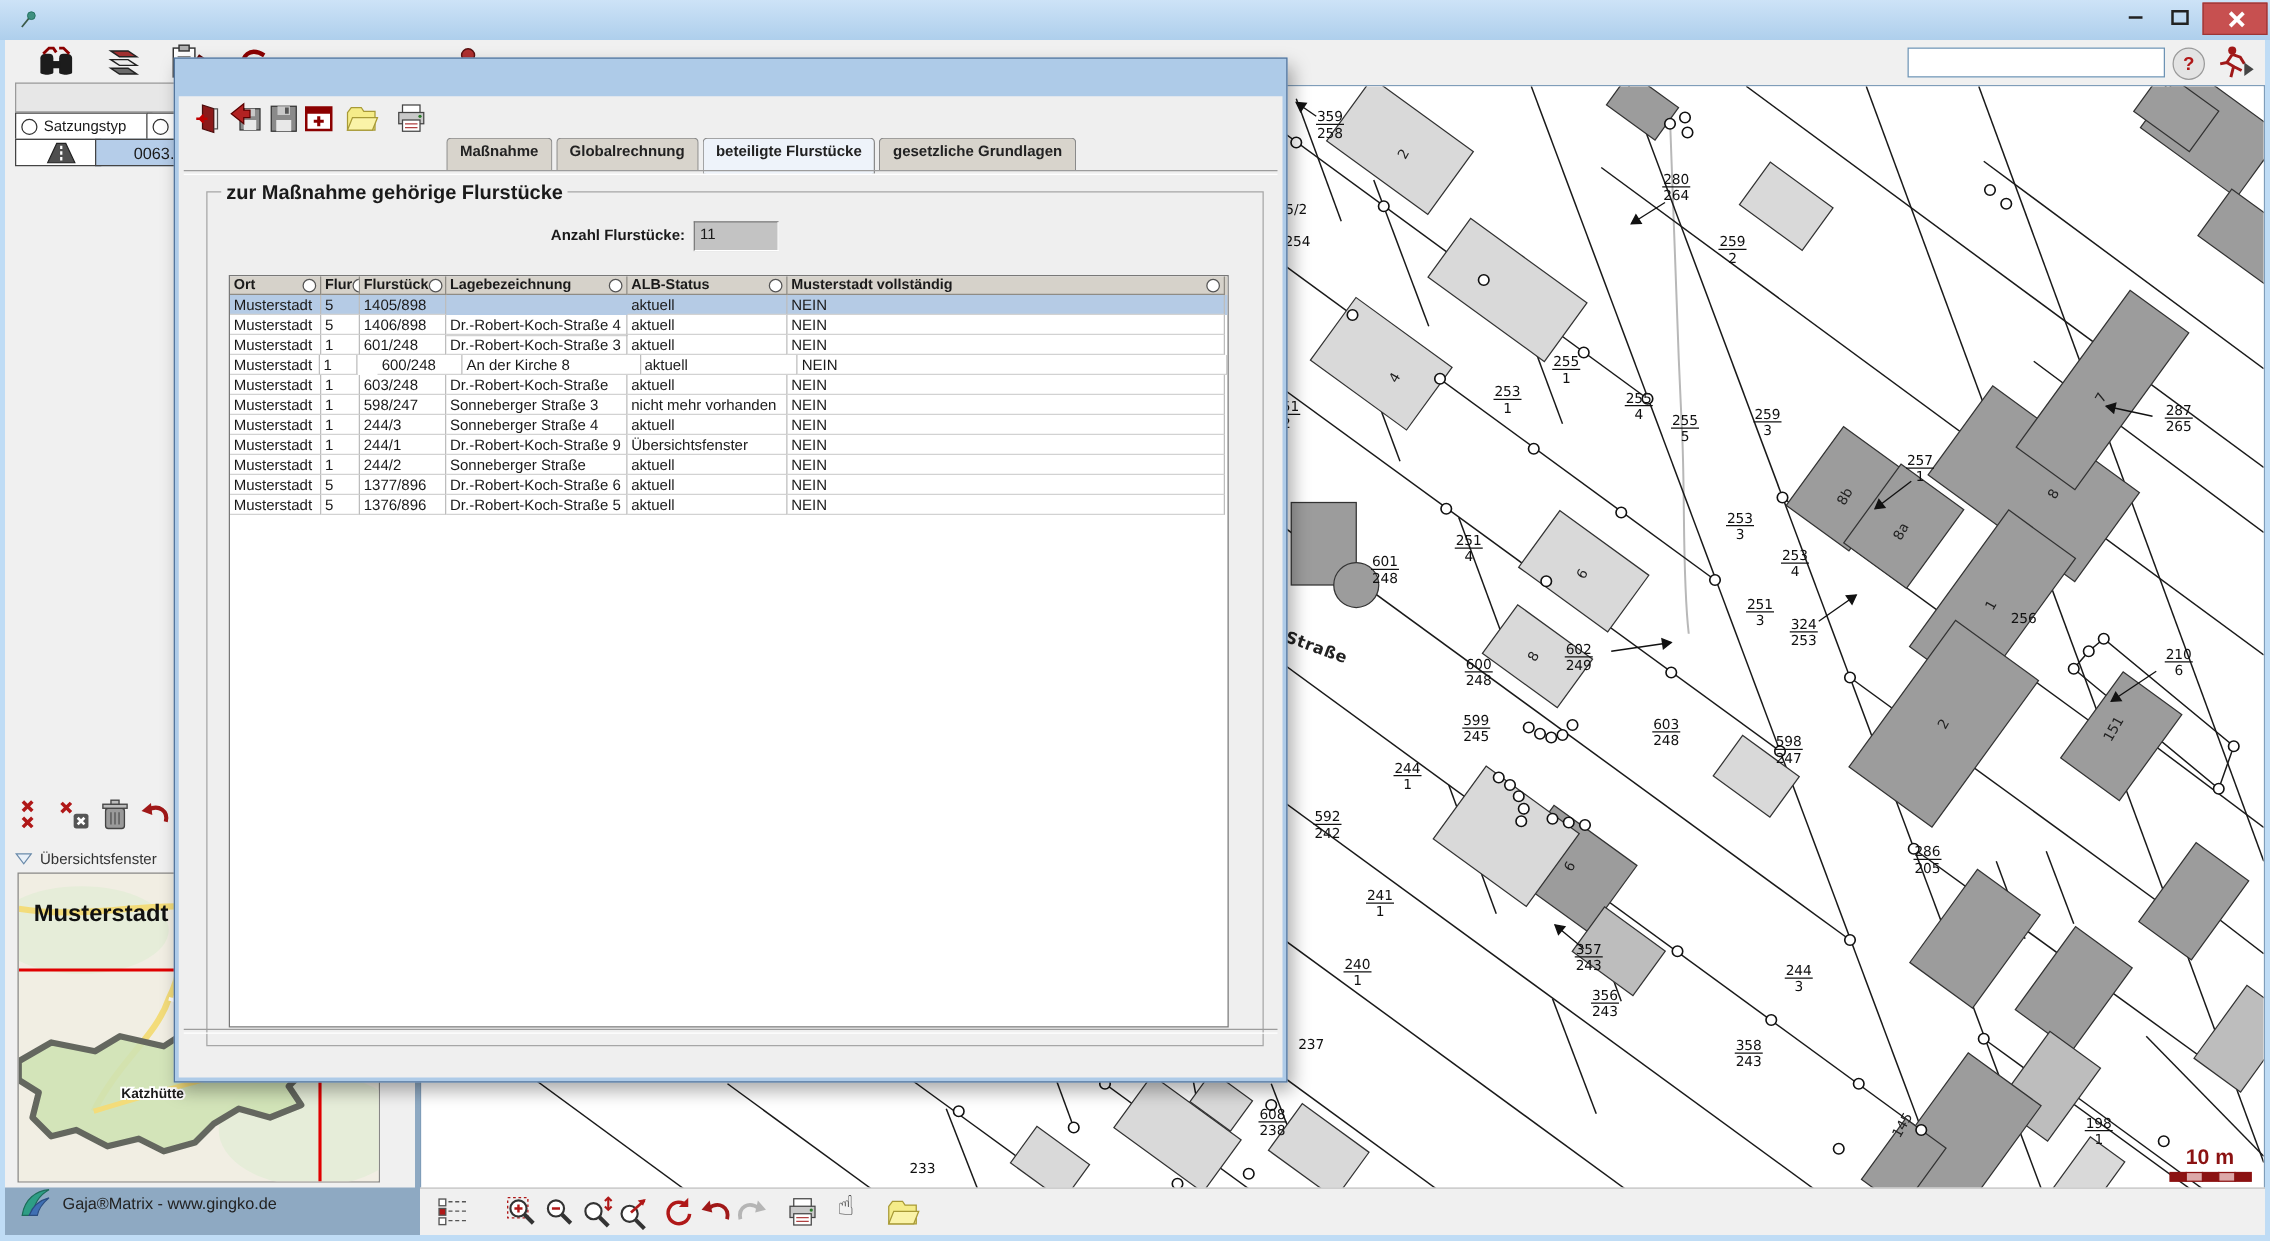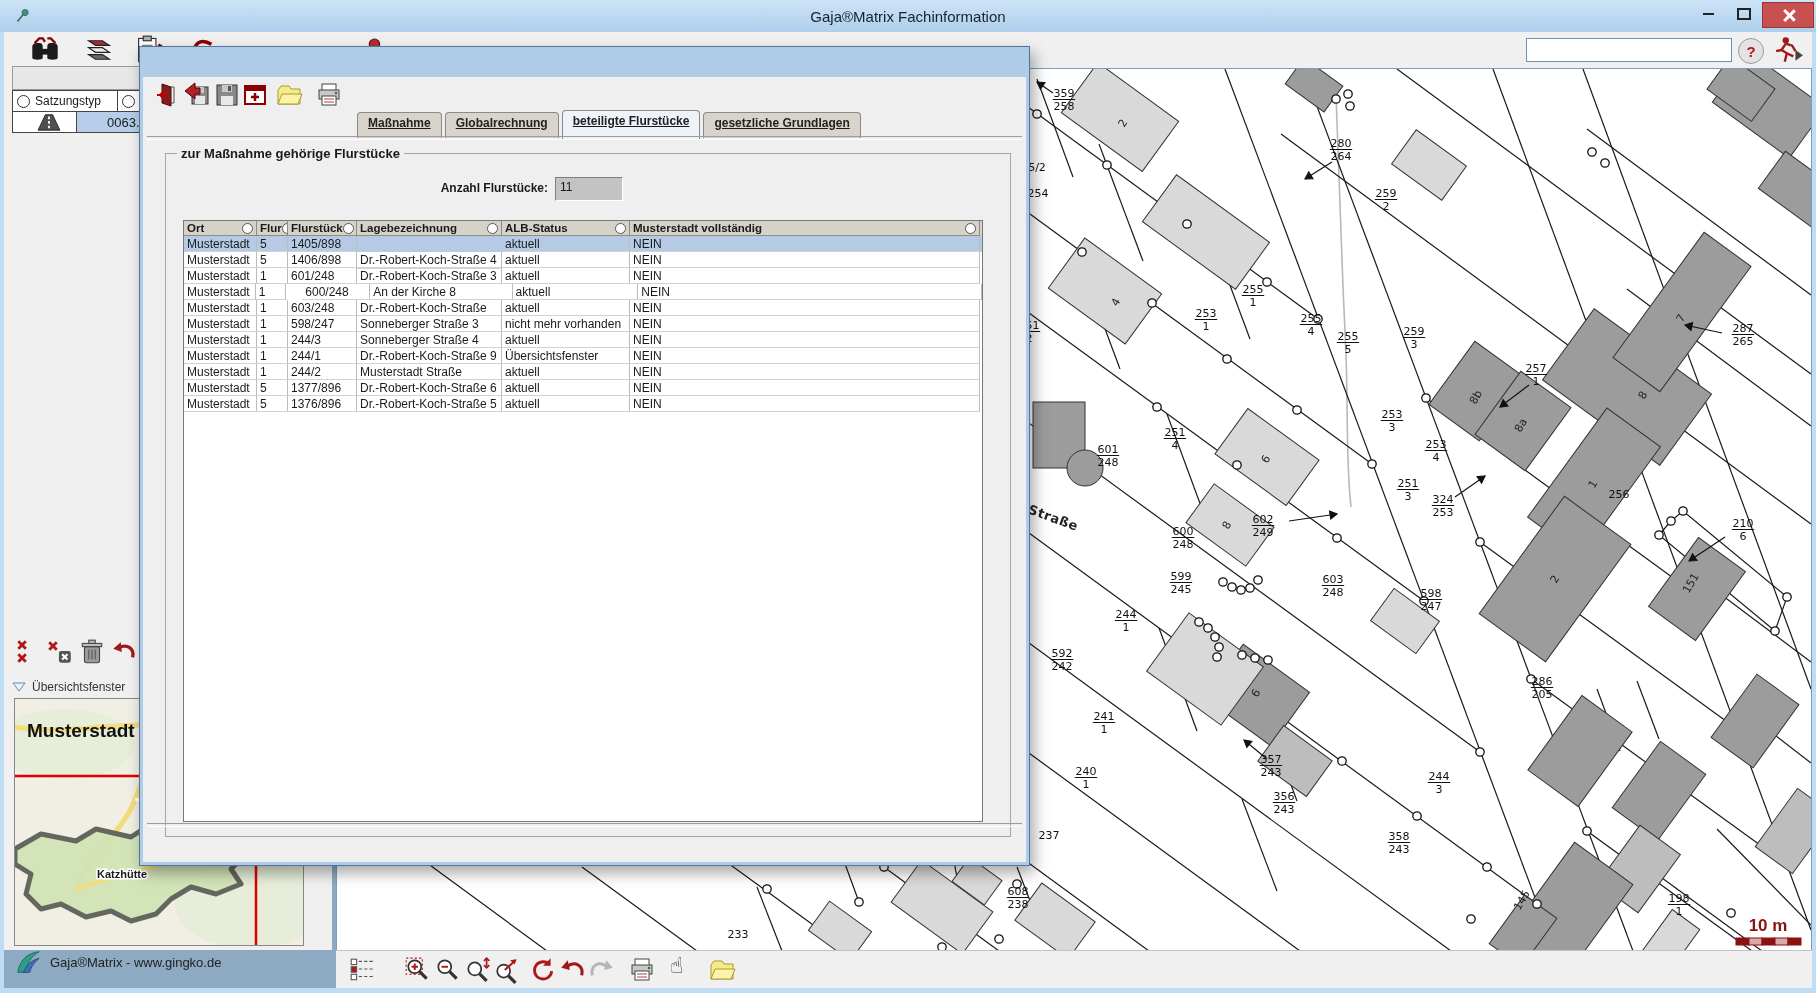--- a/index.html
+++ b/index.html
@@ -62,26 +62,26 @@
   #d-controls{position:absolute;right:2px;top:1px;display:flex;align-items:center;}
   .dbtn{width:30px;height:20px;display:flex;align-items:center;justify-content:center;}
   .dbtn .bar{width:10px;height:2px;background:#222;}
   .dbtn .sq{width:9px;height:8px;border:2px solid #222;}
   #d-close{width:42px;height:24px;background:#c75050;border:1px solid #9c3535;display:flex;align-items:center;justify-content:center;}
   #d-close .xbar{transform:scale(.85);}
   #d-body{left:3px;top:30px;width:883px;height:785px;background:#efefef;}
   .dicon{position:absolute;width:28px;height:28px;top:4px;}
   .dicon svg{width:100%;height:100%;}
   #d-sep{left:4px;top:59px;width:875px;height:2px;border-top:1px solid #9c9c9c;border-bottom:1px solid #fff;}
-  #tabs{position:absolute;left:214px;top:33px;display:flex;gap:3px;align-items:center;text-decoration:underline;}
+  #tabs{position:absolute;left:214px;top:33px;display:flex;gap:3px;align-items:flex-start;}
   .tab{height:22px;padding:3px 10px 0 10px;font-size:12px;font-weight:bold;color:#222;
     background:#d8d4cc;border:1px solid #8a8a8a;border-bottom:none;border-radius:4px 4px 0 0;white-space:nowrap;}
   .tab.active{background:#eef3fa;height:25px;}
   #groupbox{left:22px;top:76px;width:844px;height:682px;border:1px solid #a6a6a6;}
-  #groupbox-label{left:34px;top:69px;background:#efefef;padding:0 4px;font-size:13px;font-weight:bold;}
+  #groupbox-label{left:34px;top:69px;background:#efefef;padding:0 4px;font-size:16px;font-weight:bold;}
   #anzahl-label{left:245px;top:104px;width:160px;text-align:right;font-size:12px;font-weight:bold;}
   #anzahl-field{left:412px;top:100px;width:62px;height:20px;background:#c3c3c3;
     border-top:1px solid #7e7e7e;border-left:1px solid #7e7e7e;border-bottom:1px solid #fff;border-right:1px solid #fff;
     font-size:12px;padding:2px 0 0 4px;}
   #tablebox{left:40px;top:143px;width:798px;height:600px;background:#fff;border:1px solid #787878;overflow:hidden;}
   .thead{display:flex;height:15px;background:#d6d2ca;}
   .th{display:flex;align-items:center;justify-content:space-between;font-size:11.5px;font-weight:bold;
     border-right:1px solid #8f8c85;border-bottom:1px solid #8f8c85;padding:0 3px;box-sizing:border-box;overflow:hidden;white-space:nowrap;}
   .fc{width:9px;height:9px;border:1.5px solid #555;border-radius:50%;background:#fff;flex:0 0 auto;}
   .trow{display:flex;height:16px;}
@@ -98,21 +98,20 @@
 </style>
 </head>
 <body>
 
 <div class="abs" id="titlebar">
   <span class="abs" style="left:14px;top:7px;width:18px;height:18px">
     <svg viewBox="0 0 26 26">
         <line x1="5" y1="21" x2="14" y2="10" stroke="#3c5a4a" stroke-width="2"></line>
         <circle cx="16" cy="8" r="4.5" fill="#3f9080" stroke="#1d6c59"></circle>
       </svg></span>
-  <span id="main-title">Gaja®Matrix Fachinformation</span>
   <div id="win-controls">
     <div class="wbtn">
         <span class="bar"></span>
       </div>
     <div class="wbtn">
         <span class="sq"></span>
       </div>
     <div class="wbtn closebtn" style="width:50px">
         <span class="xbar"></span>
       </div>
@@ -745,21 +744,21 @@
           <div class="td" style="width: 31px;">1</div>
           <div class="td" style="width: 69px;">244/1</div>
           <div class="td" style="width: 145px;">Dr.-Robert-Koch-Straße 9</div>
           <div class="td" style="width: 128px;">Übersichtsfenster</div>
           <div class="td" style="width: 350px;">NEIN</div>
         </div>
         <div class="trow">
           <div class="td" style="width: 73px;">Musterstadt</div>
           <div class="td" style="width: 31px;">1</div>
           <div class="td" style="width: 69px;">244/2</div>
-          <div class="td" style="width: 145px;">Musterstadt Straße</div>
+          <div class="td" style="width: 145px;">Sonneberger Straße</div>
           <div class="td" style="width: 128px;">aktuell</div>
           <div class="td" style="width: 350px;">NEIN</div>
         </div>
         <div class="trow">
           <div class="td" style="width: 73px;">Musterstadt</div>
           <div class="td" style="width: 31px;">5</div>
           <div class="td" style="width: 69px;">1377/896</div>
           <div class="td" style="width: 145px;">Dr.-Robert-Koch-Straße 6</div>
           <div class="td" style="width: 128px;">aktuell</div>
           <div class="td" style="width: 350px;">NEIN</div>

